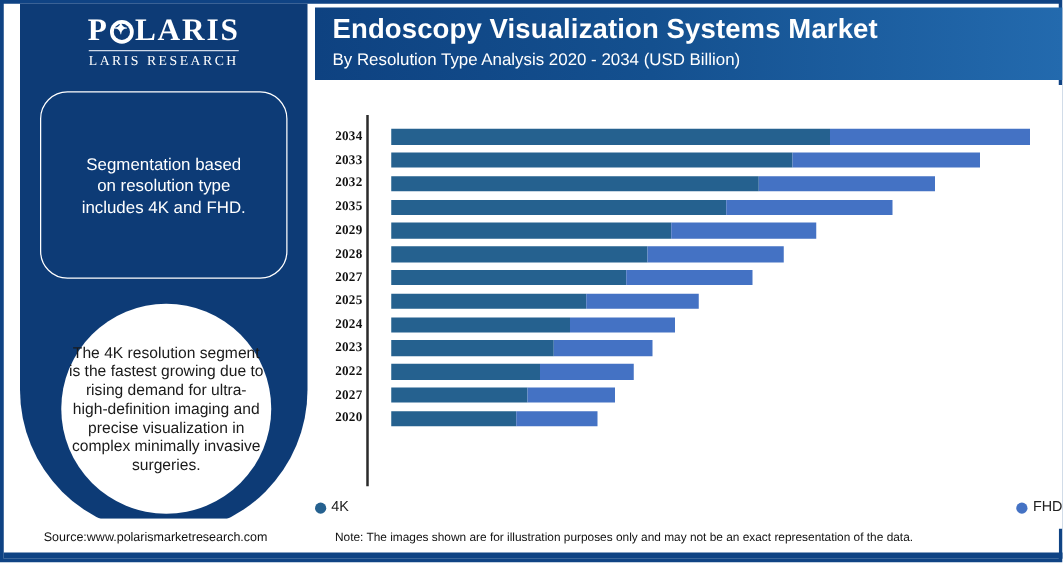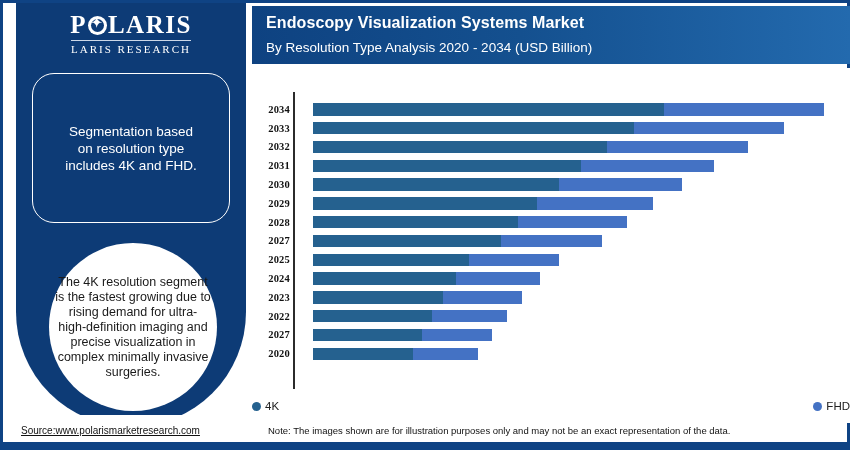--- a/index.html
+++ b/index.html
@@ -70,21 +70,21 @@
   .callout-circle p{
     margin:0;color:#1a1a1a;font-size:12.5px;line-height:15px;text-align:center;
   }
   
   .header{
     position:absolute;left:249px;top:3px;width:598px;height:58px;
     background:linear-gradient(to right,#0e4281 0%,#14508f 45%,#236aae 100%);
     box-sizing:border-box;padding:5px 0 0 14px;color:#ffffff;
   }
   .header h1{
-    margin:0;font-size:16px;font-weight:bold;line-height:24px;
+    margin:0;font-size:22px;font-weight:bold;line-height:24px;
     letter-spacing:.1px;
   }
   .header h2{
     margin:4px 0 0 0;font-size:13.5px;font-weight:normal;line-height:17px;
   }
   
   .chart-area{
     position:absolute;left:249px;top:65px;width:598px;height:355px;
     background:#ffffff;
   }
@@ -122,21 +122,21 @@
   }
   .legend-item{display:flex;align-items:center;gap:4px;}
   .legend-dot{width:9px;height:9px;border-radius:50%;display:inline-block;}
   
   .footer{
     position:absolute;left:3px;bottom:3px;width:841px;height:28px;
     background:#ffffff;border-top:1px solid #ffffff;
     display:flex;align-items:center;
   }
   .footer-source{
-    position:absolute;left:15px;font-size:10px;color:#111111;text-decoration:underline;
+    position:absolute;left:29px;font-size:10px;color:#111111;
   }
   .footer-note{
     position:absolute;left:262px;font-size:9.5px;color:#111111;
   }
   .bottom-bar{
     position:absolute;left:0;bottom:0;width:850px;height:5px;background:#0f4384;
   }
 </style>
 </head>
 <body>
@@ -187,31 +187,24 @@
             </div>
           </div>
           <div class="row">
             <div class="row-label">2032</div>
             <div class="bar-wrap">
               <div class="seg seg-4k" style="width: 54.7186%; background: rgb(37, 97, 143);"></div>
               <div class="seg seg-fhd" style="left: 54.7186%; width: 26.2338%; background: rgb(68, 114, 196);"></div>
             </div>
           </div>
           <div class="row">
-            <div class="row-label">2031</div>
+            <div class="row-label">2035</div>
             <div class="bar-wrap">
               <div class="seg seg-4k" style="width: 50.0433%; background: rgb(37, 97, 143);"></div>
               <div class="seg seg-fhd" style="left: 50.0433%; width: 24.5887%; background: rgb(68, 114, 196);"></div>
-            </div>
-          </div>
-          <div class="row">
-            <div class="row-label">2030</div>
-            <div class="bar-wrap">
-              <div class="seg seg-4k" style="width: 45.8009%; background: rgb(37, 97, 143);"></div>
-              <div class="seg seg-fhd" style="left: 45.8009%; width: 23.0303%; background: rgb(68, 114, 196);"></div>
             </div>
           </div>
           <div class="row">
             <div class="row-label">2029</div>
             <div class="bar-wrap">
               <div class="seg seg-4k" style="width: 41.8182%; background: rgb(37, 97, 143);"></div>
               <div class="seg seg-fhd" style="left: 41.8182%; width: 21.5584%; background: rgb(68, 114, 196);"></div>
             </div>
           </div>
           <div class="row">

